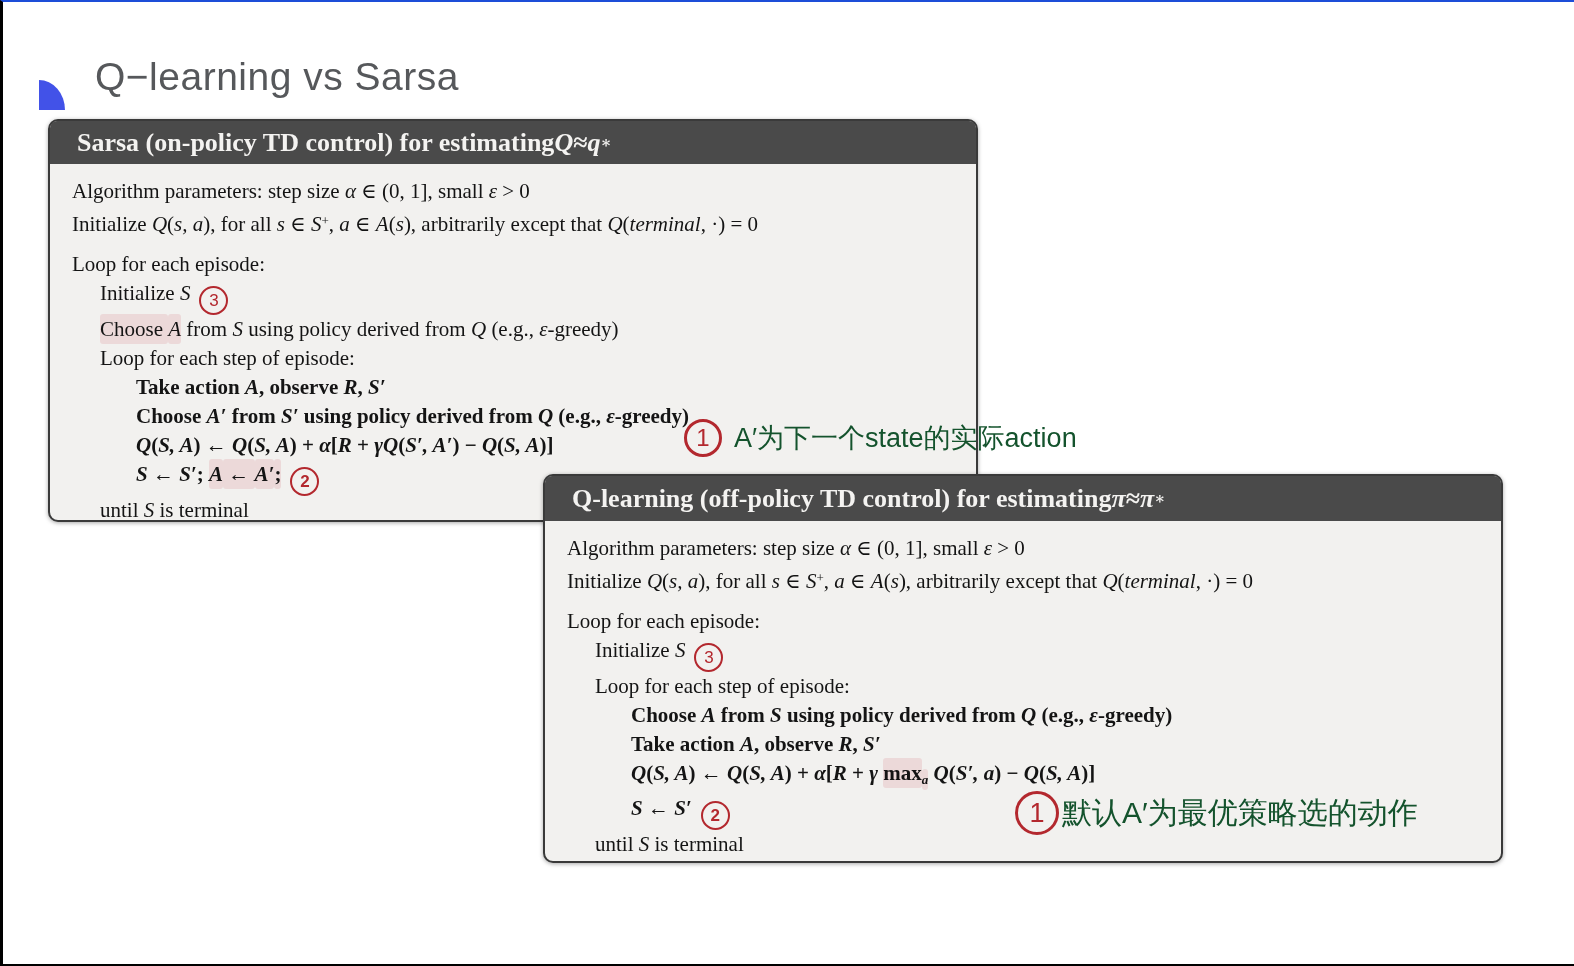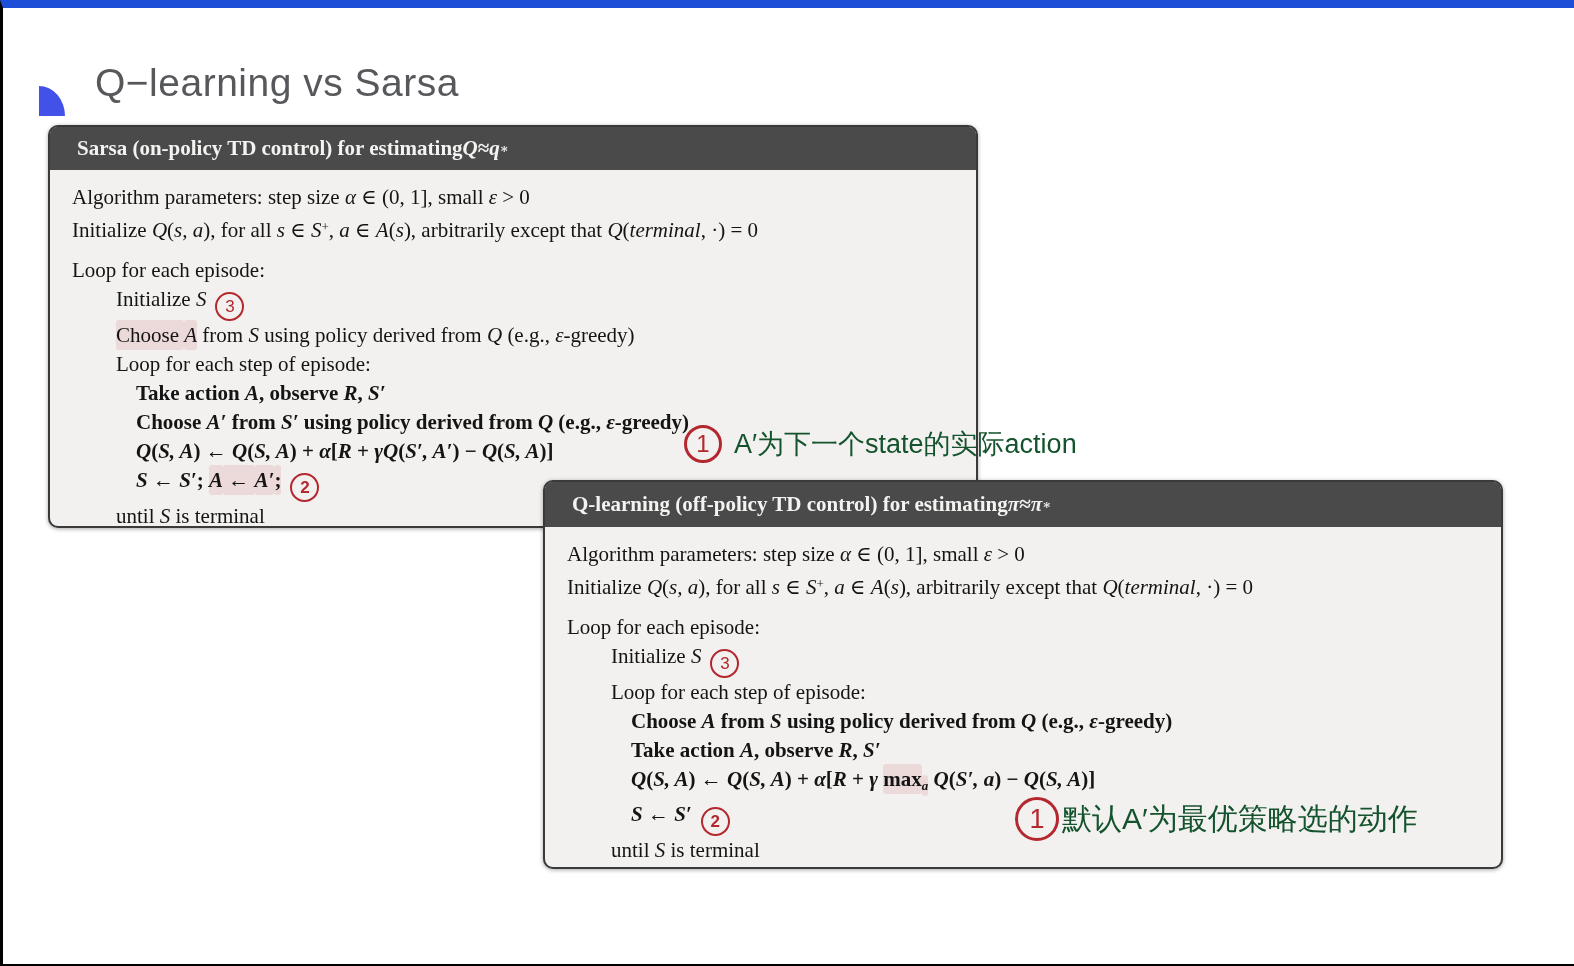--- a/index.html
+++ b/index.html
@@ -1,20 +1,20 @@
 <!DOCTYPE html>
 <html><head>
 <meta charset="utf-8">
 <style>
   html,body{margin:0;padding:0;background:#ffffff;}
   .stage{
     position:relative;
     width:1574px;height:966px;
     background:#ffffff;
-    border-top:8px solid #1d4ed8;
+    border-top:2px solid #1d4ed8;
     border-left:3px solid #000;
     border-bottom:2px solid #000;
     box-sizing:border-box;
     overflow:hidden;
     font-family:"Liberation Serif","DejaVu Serif",serif;
   }
   .slide-title{
     position:absolute;left:92px;top:53px;
     font-family:"Liberation Sans","DejaVu Sans",sans-serif;
     font-size:39px;font-weight:400;color:#56585b;
@@ -31,34 +31,34 @@
     background:#f2f1ef;
     border:2.5px solid #3a3a3a;
     border-radius:10px;
     box-shadow:0 1px 4px rgba(0,0,0,0.35);
     box-sizing:border-box;
   }
   .box-sarsa{left:45px;top:117px;width:930px;height:403px;z-index:1;}
   .box-qlearning{left:540px;top:472px;width:960px;height:389px;z-index:2;}
   .algo-header{
     background:#4a4a4a;color:#f4f3f1;
-    font-weight:bold;font-size:21px;
+    font-weight:bold;font-size:26px;
     border-radius:7px 7px 0 0;
     padding-left:27px;
     display:flex;align-items:center;
   }
   .box-sarsa .algo-header{height:43px;}
   .box-qlearning .algo-header{height:45px;}
   .algo-body{
     padding:13px 12px 0 22px;
     font-size:21px;color:#141414;
   }
   .algo-line{line-height:29px;white-space:nowrap;}
   .ind0{margin-left:0;}
-  .ind1{margin-left:44px;}
+  .ind1{margin-left:28px;}
   .ind2{margin-left:64px;font-weight:bold;}
   .gap{margin-top:11px;}
   .seg-i{font-style:italic;}
   .seg-sub{font-size:62%;vertical-align:-0.35em;}
   .seg-sup{font-size:62%;vertical-align:0.45em;}
   .seg-hl{background:#ecd9d9;padding-top:3px;padding-bottom:3px;border-radius:3px;}
   .seg-circ{
     display:inline-flex;align-items:center;justify-content:center;
     width:25px;height:25px;
     border:2.5px solid #b3282e;border-radius:50%;

